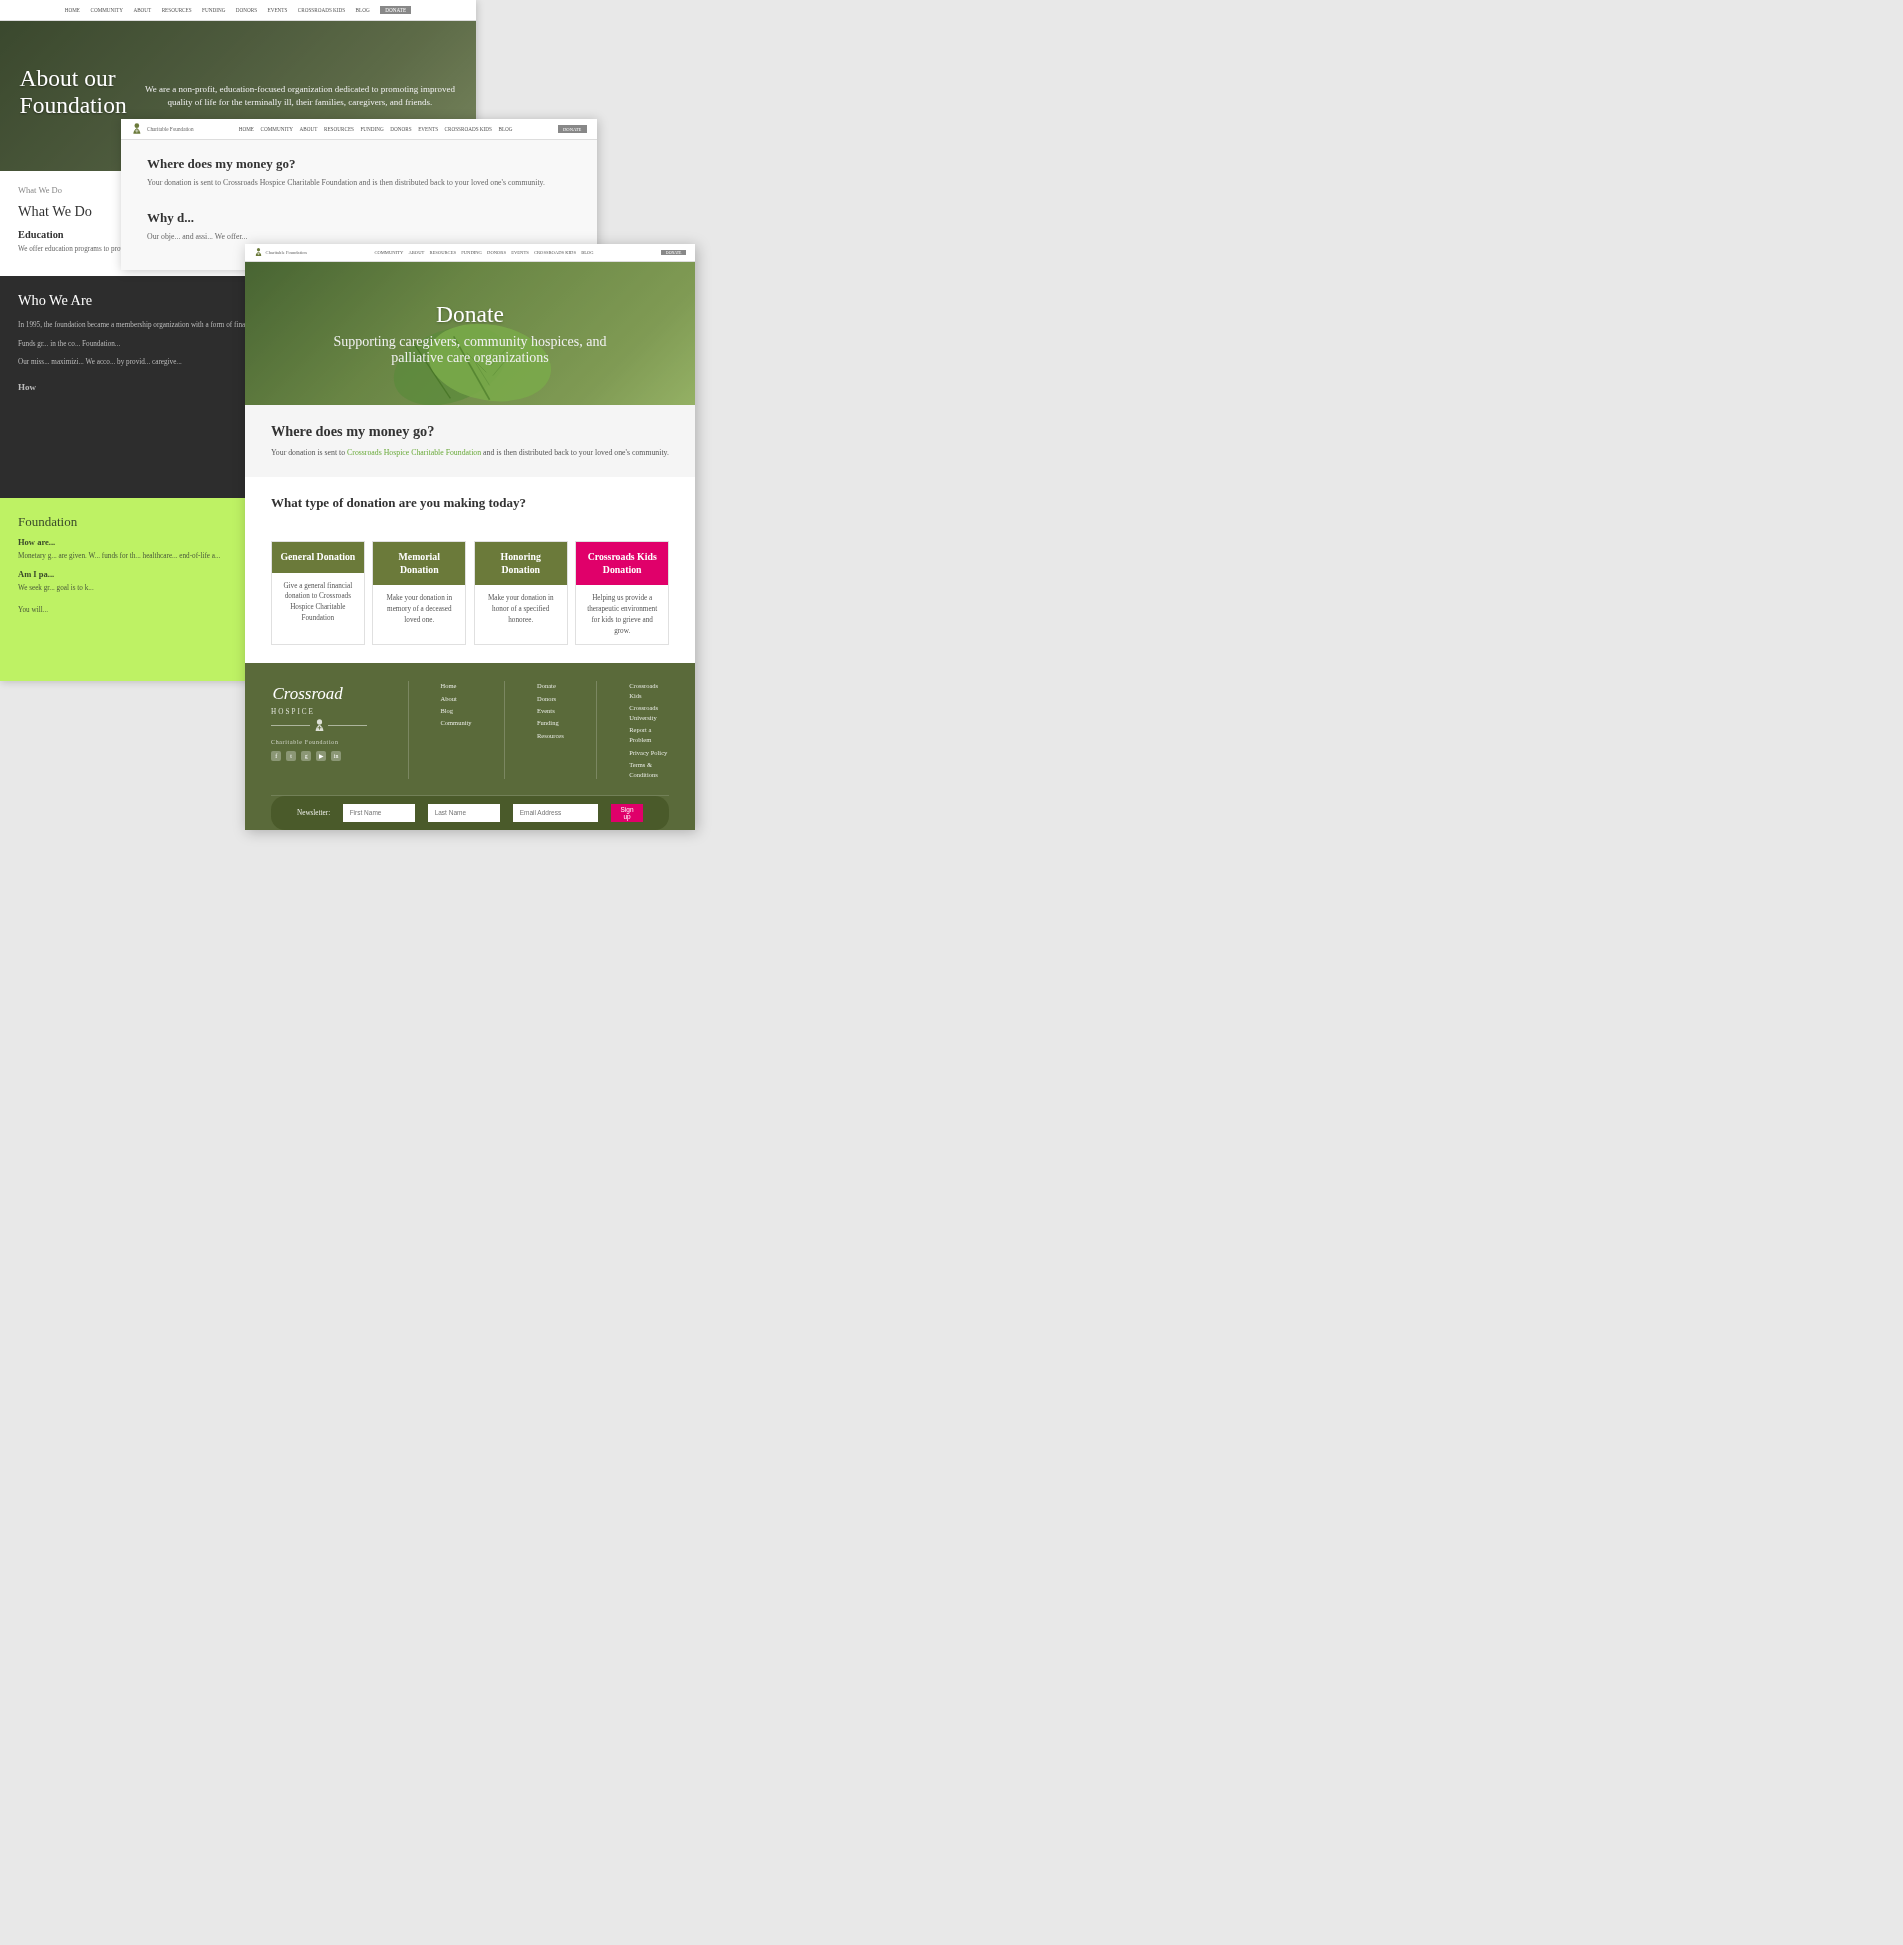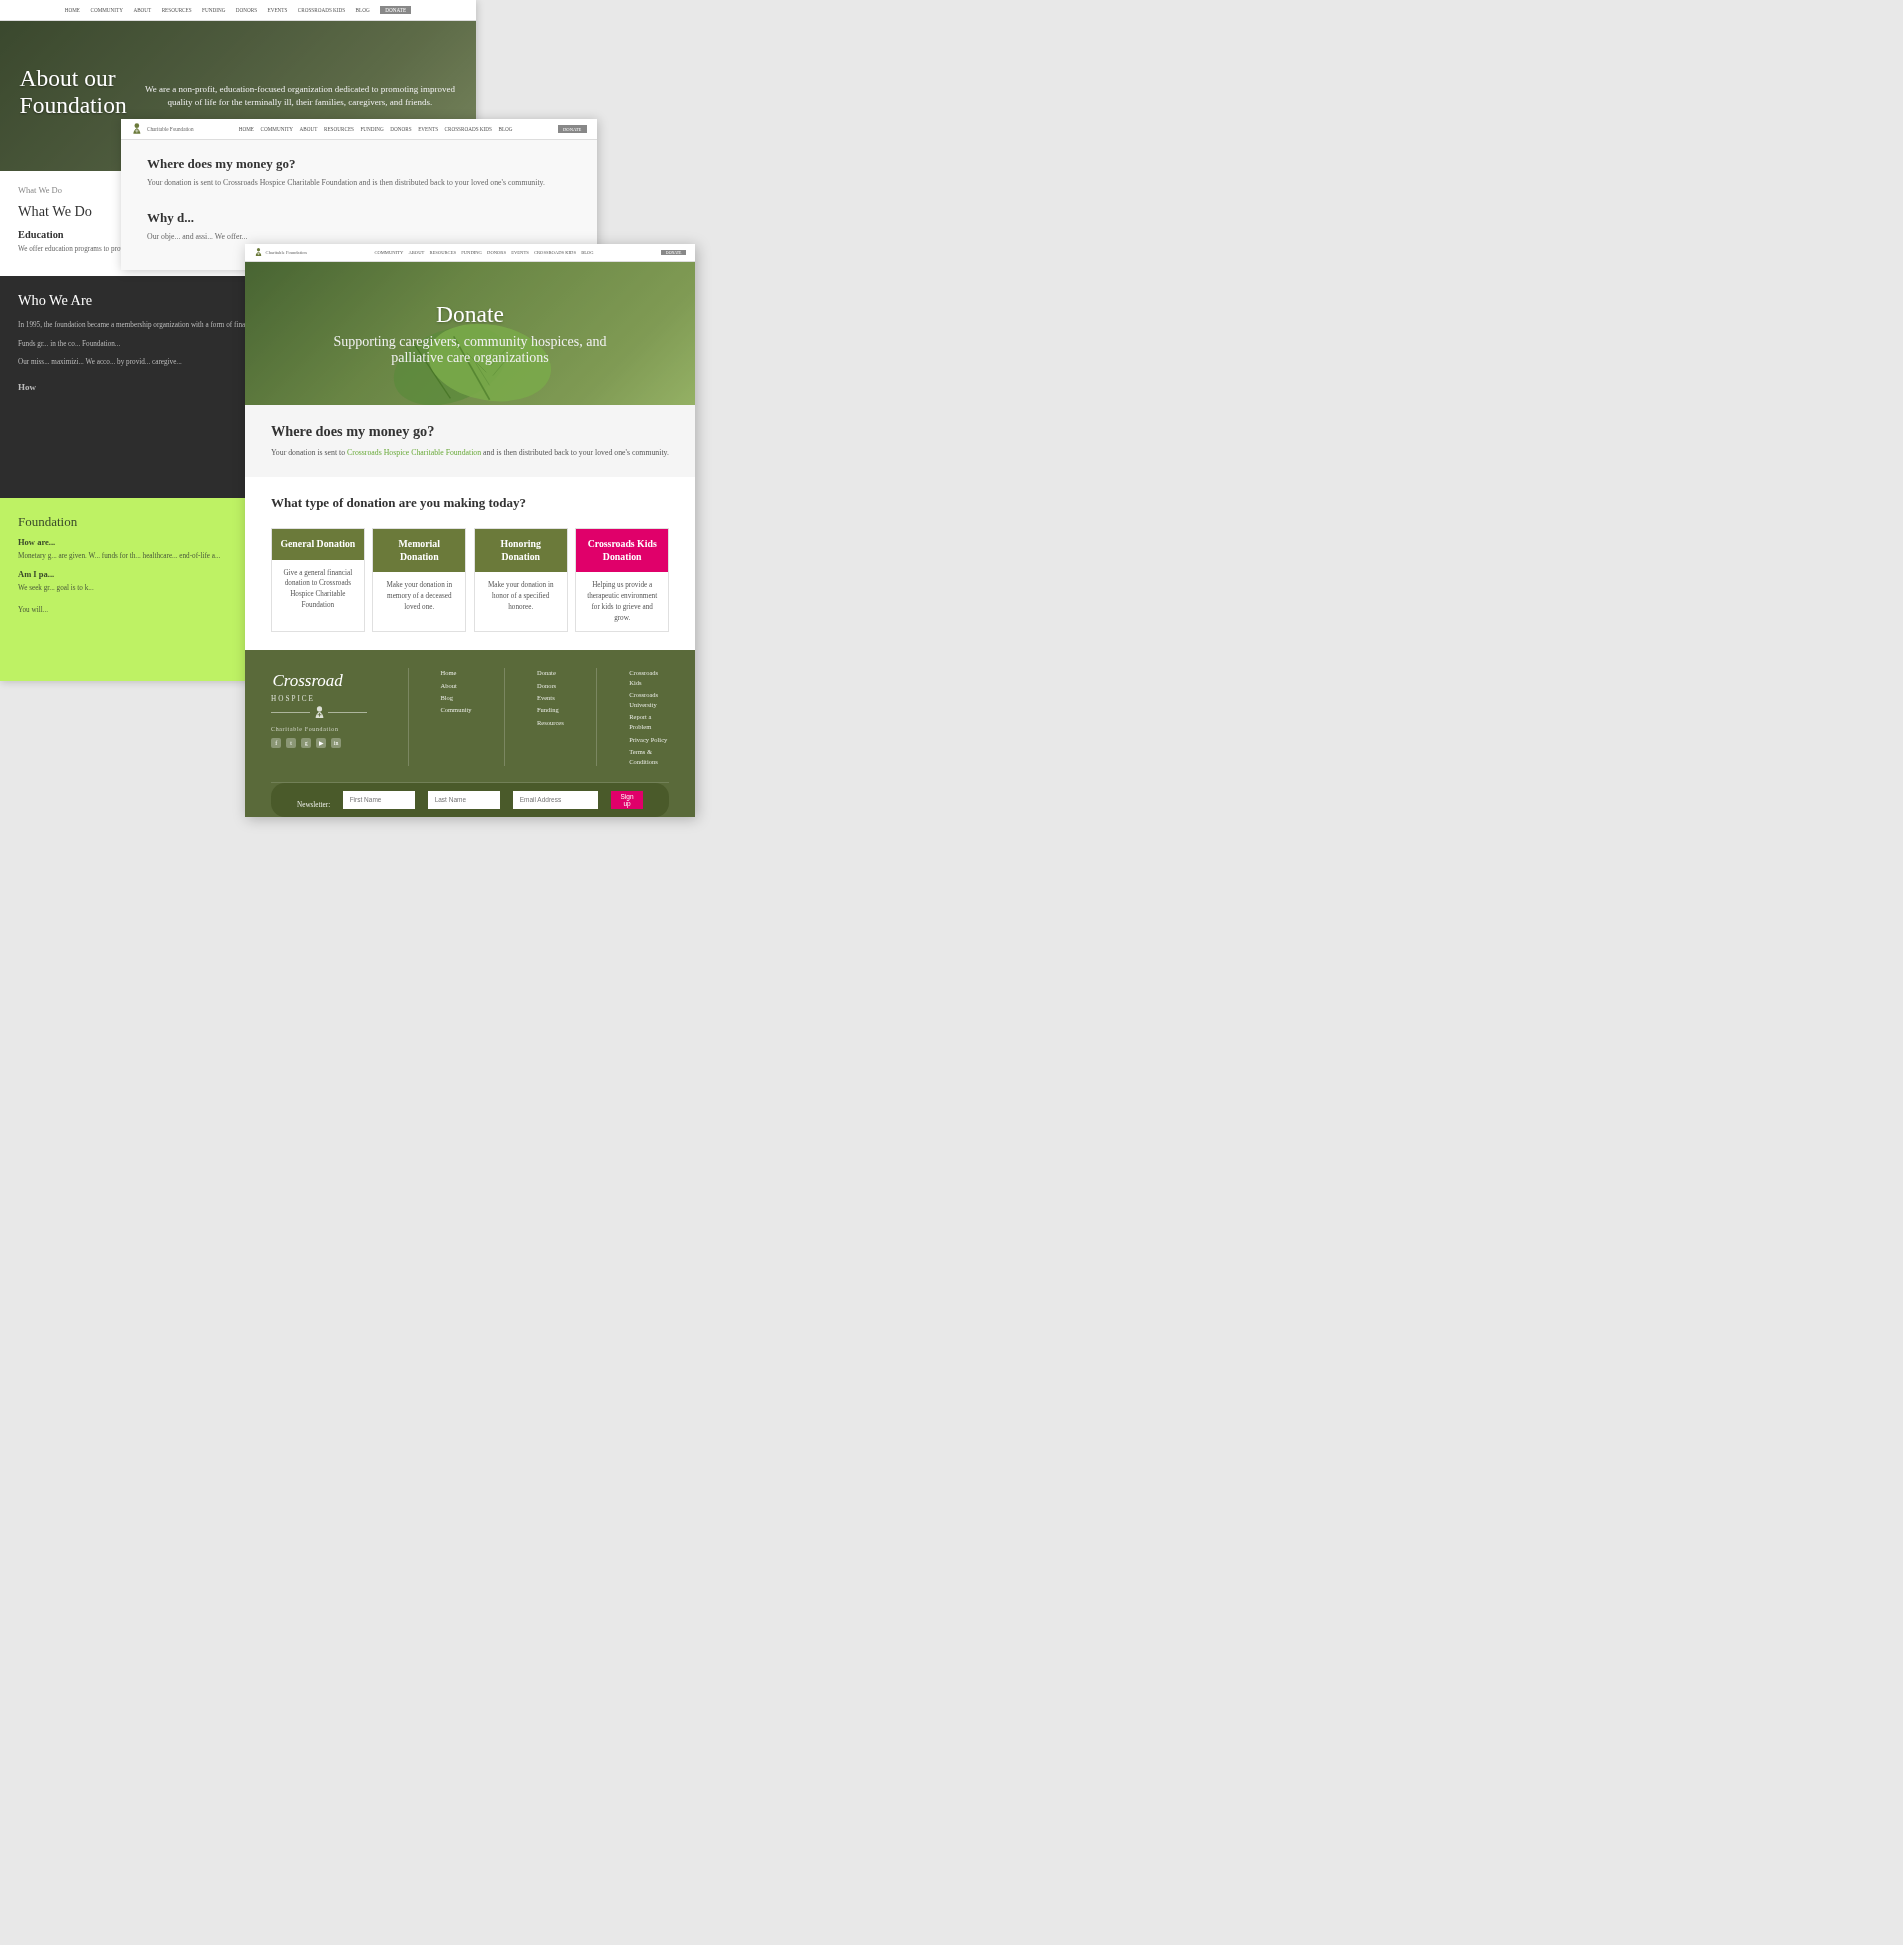--- a/index.html
+++ b/index.html
@@ -350,21 +350,21 @@
     }
 
     .donate-type-section {
       padding: 18px 26px;
       background: #fff;
     }
     .donate-type-section h2 {
       font-size: 13px;
       color: #333;
       font-weight: bold;
-      margin-bottom: 17px;
+      margin-bottom: 30px;
     }
 
     .donation-cards {
       display: flex;
       gap: 7.8px;
     }
 
     .donation-card {
       flex: 1;
       background: #fff;
@@ -445,21 +445,21 @@
     .footer-links-col a {
       font-size: 6.5px;
       color: rgba(255,255,255,0.85);
       text-decoration: none;
       line-height: 1.5;
     }
     .footer-bottom {
       background: #4a5a2a;
       padding: 7.8px 26px;
       display: flex;
-      align-items: flex-end;
+      align-items: center;
       gap: 13px;
       border-radius: 14px;
     }
     .footer-newsletter-label {
       font-size: 7.2px;
       color: rgba(255,255,255,0.9);
       white-space: nowrap;
     }
     .footer-input {
       height: 18px;

